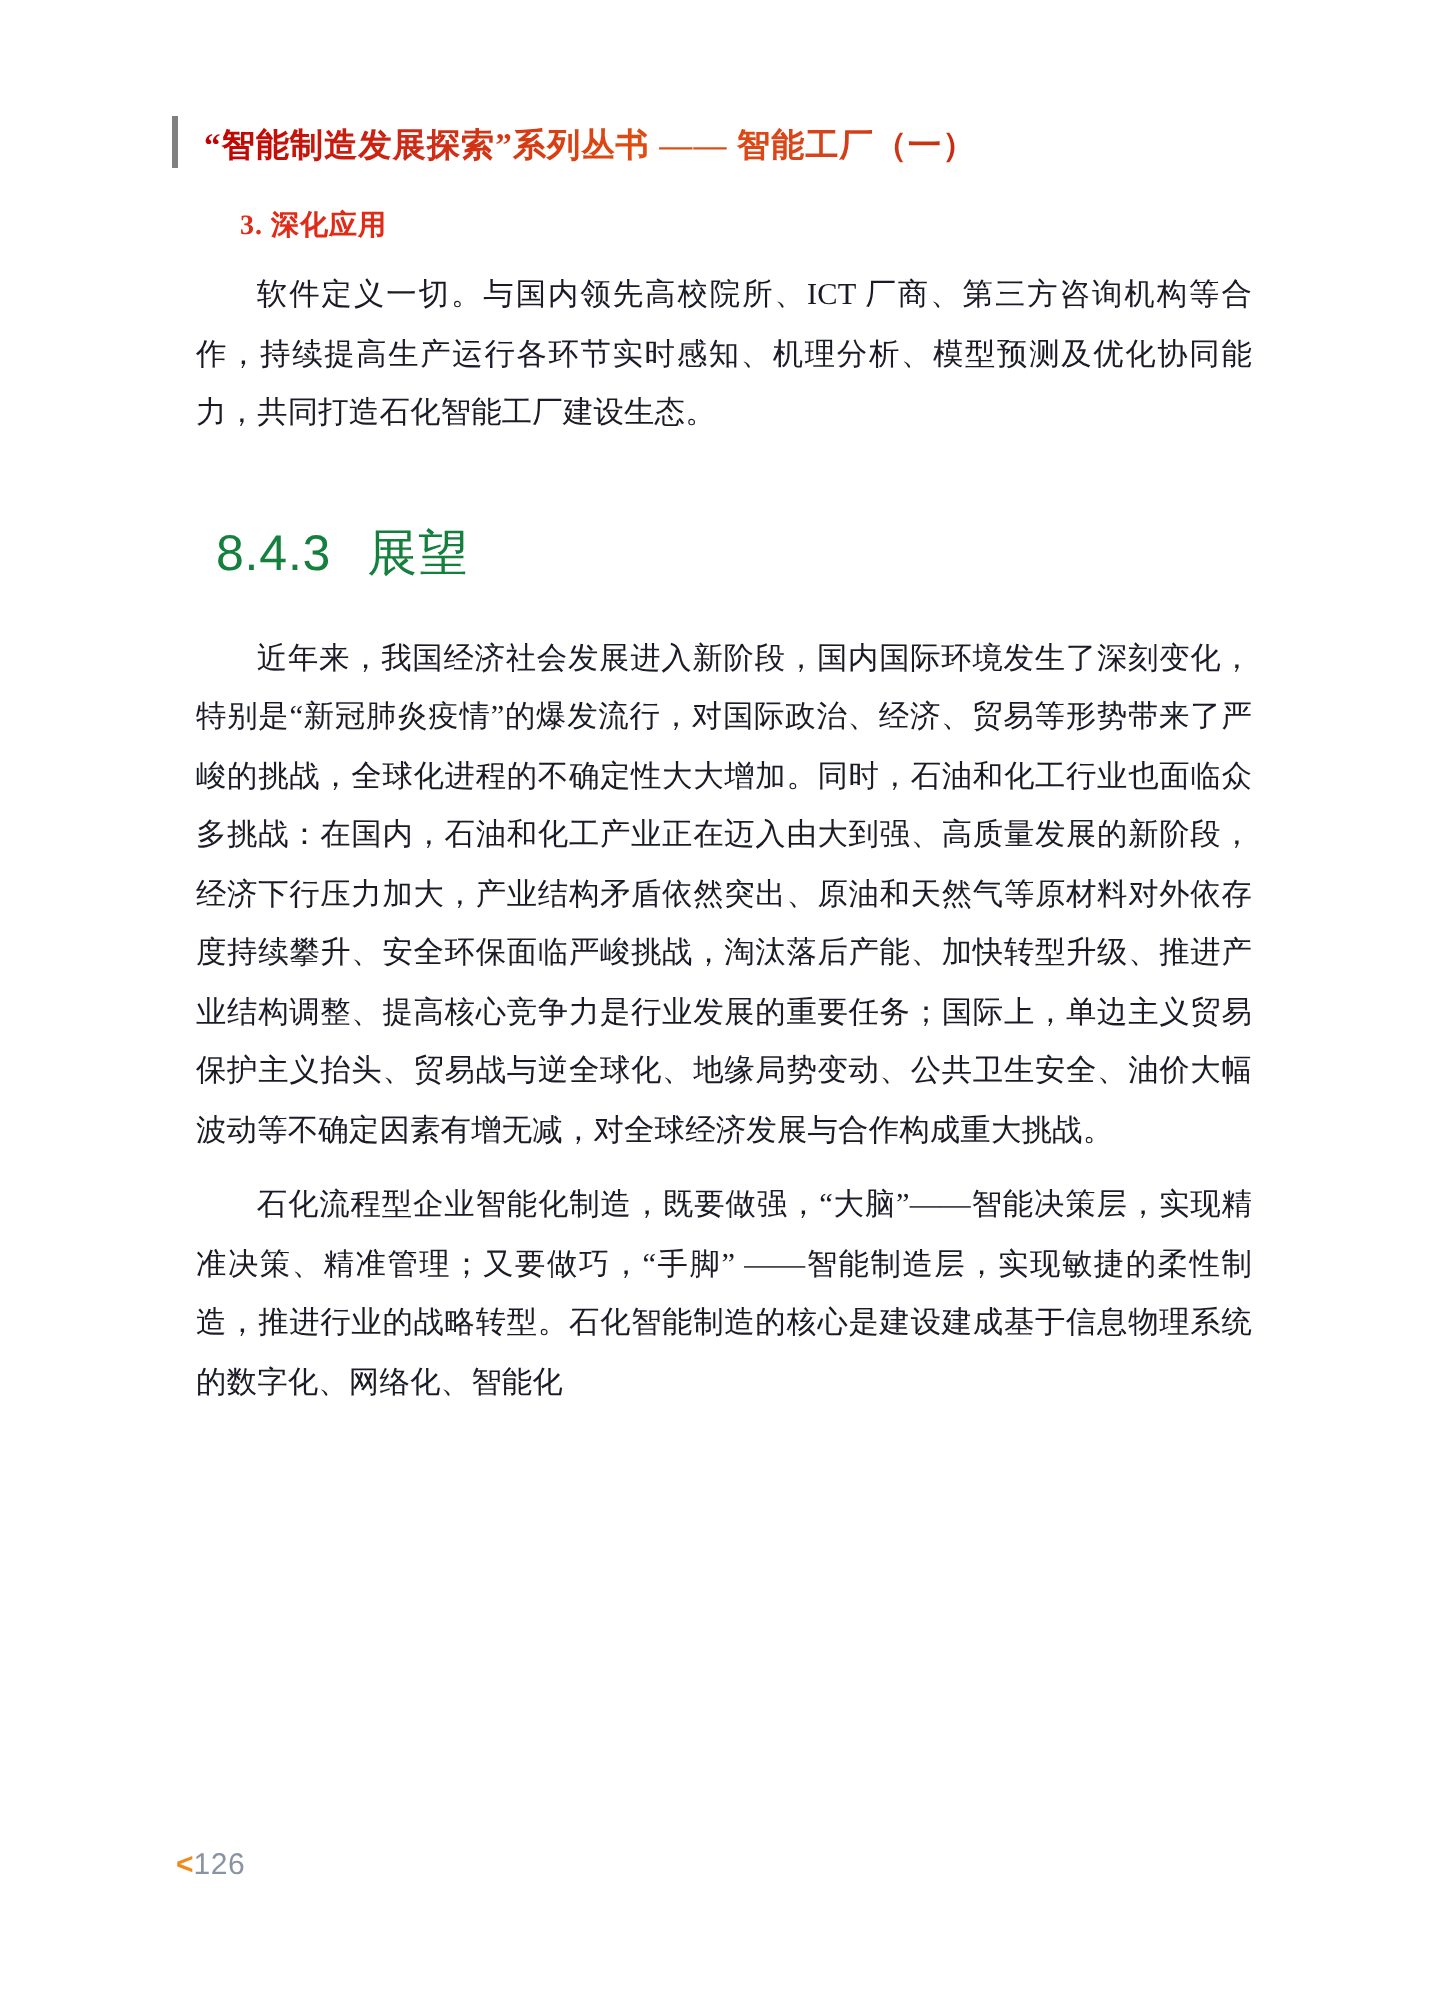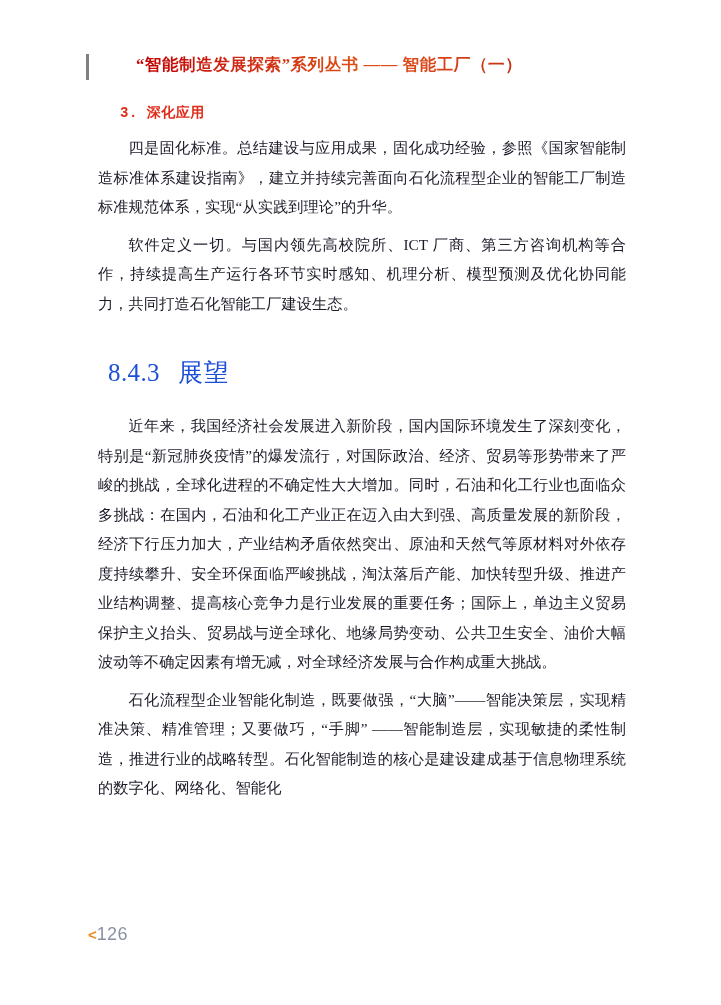--- a/index.html
+++ b/index.html
@@ -20,23 +20,22 @@
     inset: 0;
     background: #ffffff;
   }
 
   
   .running-header {
     position: absolute;
     left: 86px;
     top: 54px;
     display: flex;
-    align-items: flex-start;
+    align-items: flex-end;
     height: 30px;
-    gap: 34px;
   }
   .header-rule {
     width: 3px;
     height: 26px;
     background: #808080;
     margin-right: 13px;
     flex: 0 0 auto;
   }
   .header-title {
     font-family: "Liberation Serif", "DejaVu Serif", serif;
@@ -54,43 +53,43 @@
   
   .content {
     position: absolute;
     left: 98px;
     top: 104px;
     width: 528px;
   }
 
   .sub-heading {
     color: #e02b18;
-    font-family: Liberation Mono, monospace;
+    font-family: Liberation Serif, serif;
     font-weight: bold;
     font-size: 14px;
     letter-spacing: 0.5px;
     margin: 0 0 11px 22px;
   }
 
   p.para {
     margin: 0 0 8px 0;
     font-size: 15.2px;
     line-height: 29.5px;
     color: #1b1b28;
     text-align: justify;
     text-justify: inter-ideograph;
     text-indent: 2em;
     letter-spacing: 0.1px;
   }
 
   .section-heading {
-    font-family: Liberation Serif, serif;
+    font-family: Liberation Sans, sans-serif;
     font-size: 25px;
     font-weight: normal;
-    color: #1d4ed8;
+    color: #15803d;
     margin: 38px 0 22px 10px;
     letter-spacing: 0.4px;
   }
   .section-heading .sec-num { margin-right: 18px; }
 
   
   .folio {
     position: absolute;
     left: 88px;
     top: 924px;
@@ -100,40 +99,39 @@
   }
   .folio-marker {
     color: #f08a1c;
     font-size: 15px;
     font-weight: bold;
     line-height: 1;
     margin-right: 0px;
   }
   .folio-number {
     color: #8a93a3;
-    font-size: 18px;
+    font-size: 15px;
     letter-spacing: 0.3px;
   }
 </style>
 </head>
 <body>
 
 <div class="page">
 
   <div class="running-header">
     <div class="header-rule"></div>
     <div class="header-title">“智能制造发展探索”系列丛书 —— 智能工厂（一）</div>
   </div>
 
   <div class="content">
 
     <div class="sub-heading">3. 深化应用</div>
 
 
-    <p class="para">四是固化标准。总结建设与应用成果，固化成功经验，参照《国家智能制造标准体系建设指南》，建立并持续完善面向石化流程型企业的智能工厂制造标准规范体系，实现“从实践到理论”的升华。</p>
 
     <p class="para">软件定义一切。与国内领先高校院所、ICT 厂商、第三方咨询机构等合作，持续提高生产运行各环节实时感知、机理分析、模型预测及优化协同能力，共同打造石化智能工厂建设生态。</p>
 
     <div class="section-heading">
       <span class="sec-num">8.4.3</span><span>展望</span>
     </div>
 
     <p class="para">近年来，我国经济社会发展进入新阶段，国内国际环境发生了深刻变化，特别是“新冠肺炎疫情”的爆发流行，对国际政治、经济、贸易等形势带来了严峻的挑战，全球化进程的不确定性大大增加。同时，石油和化工行业也面临众多挑战：在国内，石油和化工产业正在迈入由大到强、高质量发展的新阶段，经济下行压力加大，产业结构矛盾依然突出、原油和天然气等原材料对外依存度持续攀升、安全环保面临严峻挑战，淘汰落后产能、加快转型升级、推进产业结构调整、提高核心竞争力是行业发展的重要任务；国际上，单边主义贸易保护主义抬头、贸易战与逆全球化、地缘局势变动、公共卫生安全、油价大幅波动等不确定因素有增无减，对全球经济发展与合作构成重大挑战。</p>
 
 

